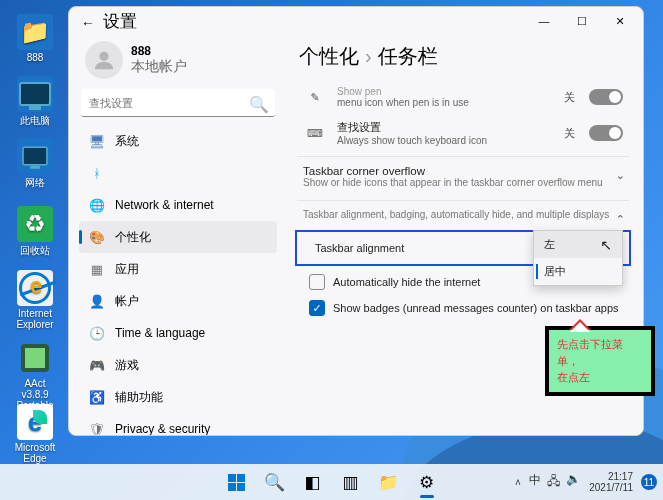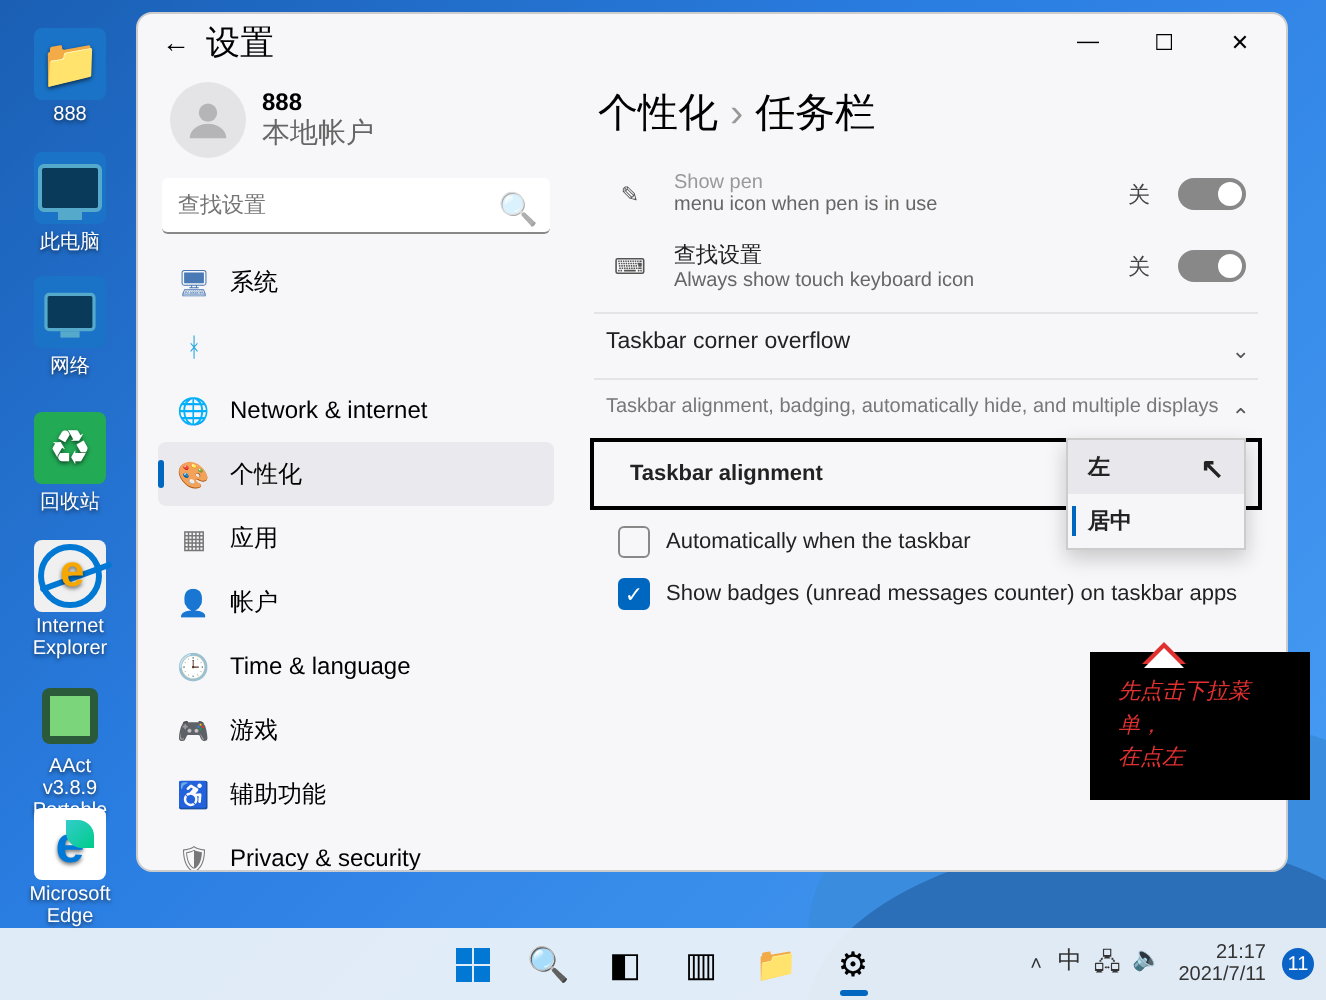--- a/index.html
+++ b/index.html
@@ -58,33 +58,33 @@
 .row .txt { flex: 1; }
 .row .txt .t { font-size: 11px; }
 .row .txt .s { font-size: 10px; color: #666; }
 .row .state { font-size: 11px; color: #444; margin-right: 4px; }
 .toggle { width: 34px; height: 16px; border-radius: 10px; background: #888; position: relative; cursor: pointer; }
 .toggle::after { content:""; position:absolute; right:2px; top:2px; width:12px; height:12px; background:#fff; border-radius:50%; }
 .sect { padding: 8px 6px; border-top: 1px solid #e4e4e7; margin-top: 4px; position: relative; }
 .sect .t { font-size: 11.5px; }
 .sect .s { font-size: 10px; color: #777; }
 .sect .chev { position: absolute; right: 4px; top: 12px; font-size: 11px; color: #555; }
-.redbox { border: 2px solid #000000; margin: 2px -2px; padding: 4px 6px 6px; position: relative; font-weight: bold; }
+.redbox { border: 2px solid #1d4ed8; margin: 2px -2px; padding: 4px 6px 6px; position: relative; }
 .align-row { display: flex; align-items: center; padding: 6px 0 4px; position: relative; }
 .align-row .lbl { font-size: 11px; flex: 1; padding-left: 12px; }
 .dropdown { position: absolute; right: 0; top: -6px; width: 90px; background: #f6f6f8; border: 1px solid #ccc; box-shadow: 0 4px 10px rgba(0,0,0,.2); z-index: 5; font-size: 11px; }
 .dropdown .opt { padding: 6px 10px; cursor: pointer; position: relative; }
 .dropdown .opt.hover { background: #e8e8ec; }
 .dropdown .opt.sel::before { content:""; position:absolute; left:2px; top:6px; bottom:6px; width:2px; background:#0067c0; }
 .cursor { position: absolute; right: 10px; top: 6px; font-size: 14px; pointer-events: none; }
 .chk-row { display: flex; align-items: center; gap: 8px; padding: 6px 0 4px 12px; font-size: 11px; }
 .chk { width: 16px; height: 16px; border: 1px solid #888; border-radius: 3px; display:flex; align-items:center; justify-content:center; font-size:11px; }
 .chk.on { background:#0067c0; border-color:#0067c0; color:#fff; }
 
-.callout { position: absolute; right: 8px; top: 326px; width: 110px; background: #000000; border: 6px solid #000000; padding: 6px 8px; font-size: 11px; color: #e03030; line-height: 1.5; z-index: 20; font-style: italic; }
+.callout { position: absolute; right: 8px; top: 326px; width: 110px; background: #86efac; border: 4px solid #000000; padding: 6px 8px; font-size: 11px; color: #e03030; line-height: 1.5; z-index: 20; }
 .callout::before { content:""; position:absolute; top:-22px; left:20px; border:11px solid transparent; border-bottom-color:#e03030; }
 .callout::after { content:""; position:absolute; top:-18px; left:21px; border:10px solid transparent; border-bottom-color:#fff; }
 
 .taskbar { position: absolute; bottom: 0; left: 0; right: 0; height: 36px; background: rgba(240,244,250,.92); display: flex; align-items: center; }
 .tb-center { position: absolute; left: 50%; transform: translateX(-50%); display: flex; gap: 4px; }
 .tb-btn { width: 34px; height: 30px; display: flex; align-items: center; justify-content: center; border-radius: 4px; cursor: pointer; font-size: 17px; position:relative; }
 .tb-btn.active::after { content:""; position:absolute; bottom:-1px; left:50%; transform:translateX(-50%); width:14px; height:3px; background:#0067c0; border-radius:2px; }
 .tb-right { position: absolute; right: 6px; display: flex; align-items: center; gap: 8px; font-size: 10px; color: #333; }
 .tb-right .tray { display: flex; gap: 6px; font-size: 12px; }
 .tb-right .clock { text-align: right; line-height: 1.1; }
@@ -224,38 +224,39 @@
           <div class="ricn">⌨</div>
           <div class="txt">
               <div class="t">查找设置</div>
               <div class="s">Always show touch keyboard icon</div>
             </div>
           <div class="state">关</div>
           <div class="toggle"></div>
         </div>
         <div class="sect">
           <div class="t">Taskbar corner overflow</div>
+          <div class="s">Show or hide icons that appear in the taskbar corner overflow menu</div>
           <div class="chev">⌄</div>
         </div>
         <div class="sect">
           <div class="s">Taskbar alignment, badging, automatically hide, and multiple displays</div>
           <div class="chev">⌃</div>
         </div>
         <div class="redbox">
           <div class="align-row">
             <div class="lbl">Taskbar alignment</div>
             <div class="dropdown">
               <div class="opt hover"><span>左</span><span class="cursor">↖</span></div>
               <div class="opt sel">居中</div>
             </div>
           </div>
         </div>
         <div class="chk-row">
           <div class="chk"></div>
-          <div>Automatically when the taskbar</div>
+          <div>Automatically hide the internet</div>
         </div>
         <div class="chk-row">
           <div class="chk on">✓</div>
           <div>Show badges (unread messages counter) on taskbar apps</div>
         </div>
       </div>
     </div>
   </div>
 </div>
 

